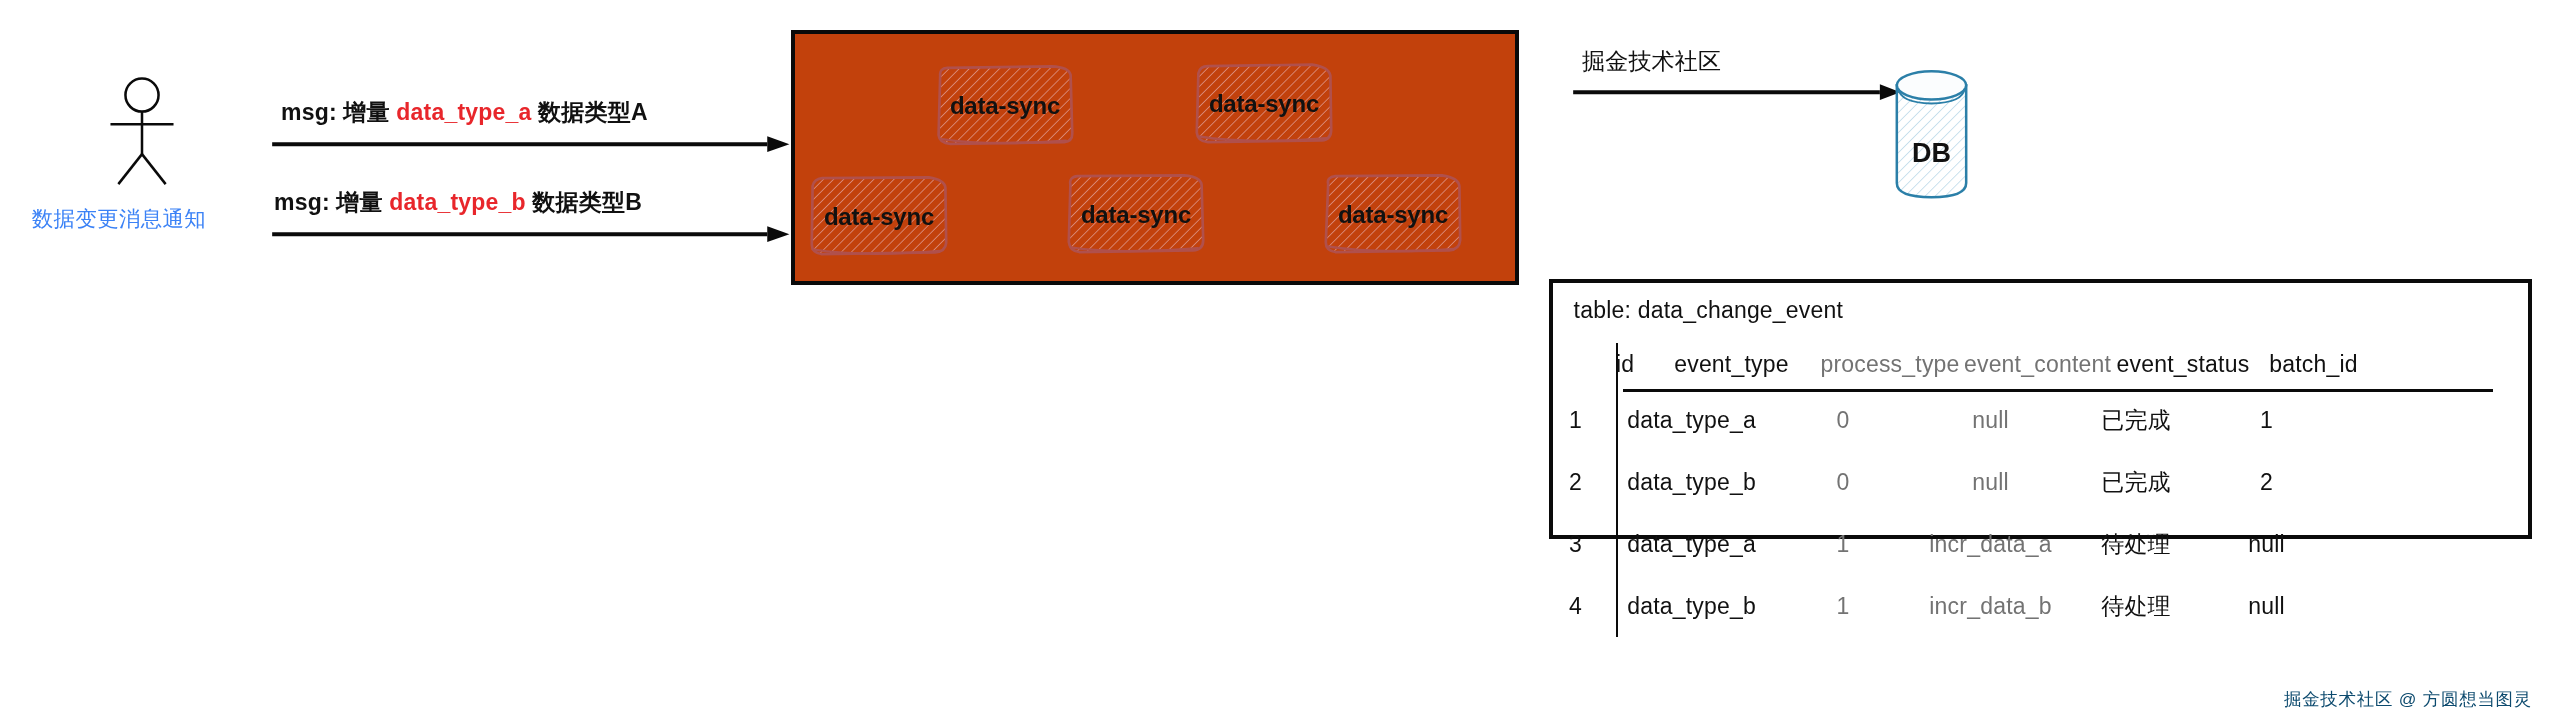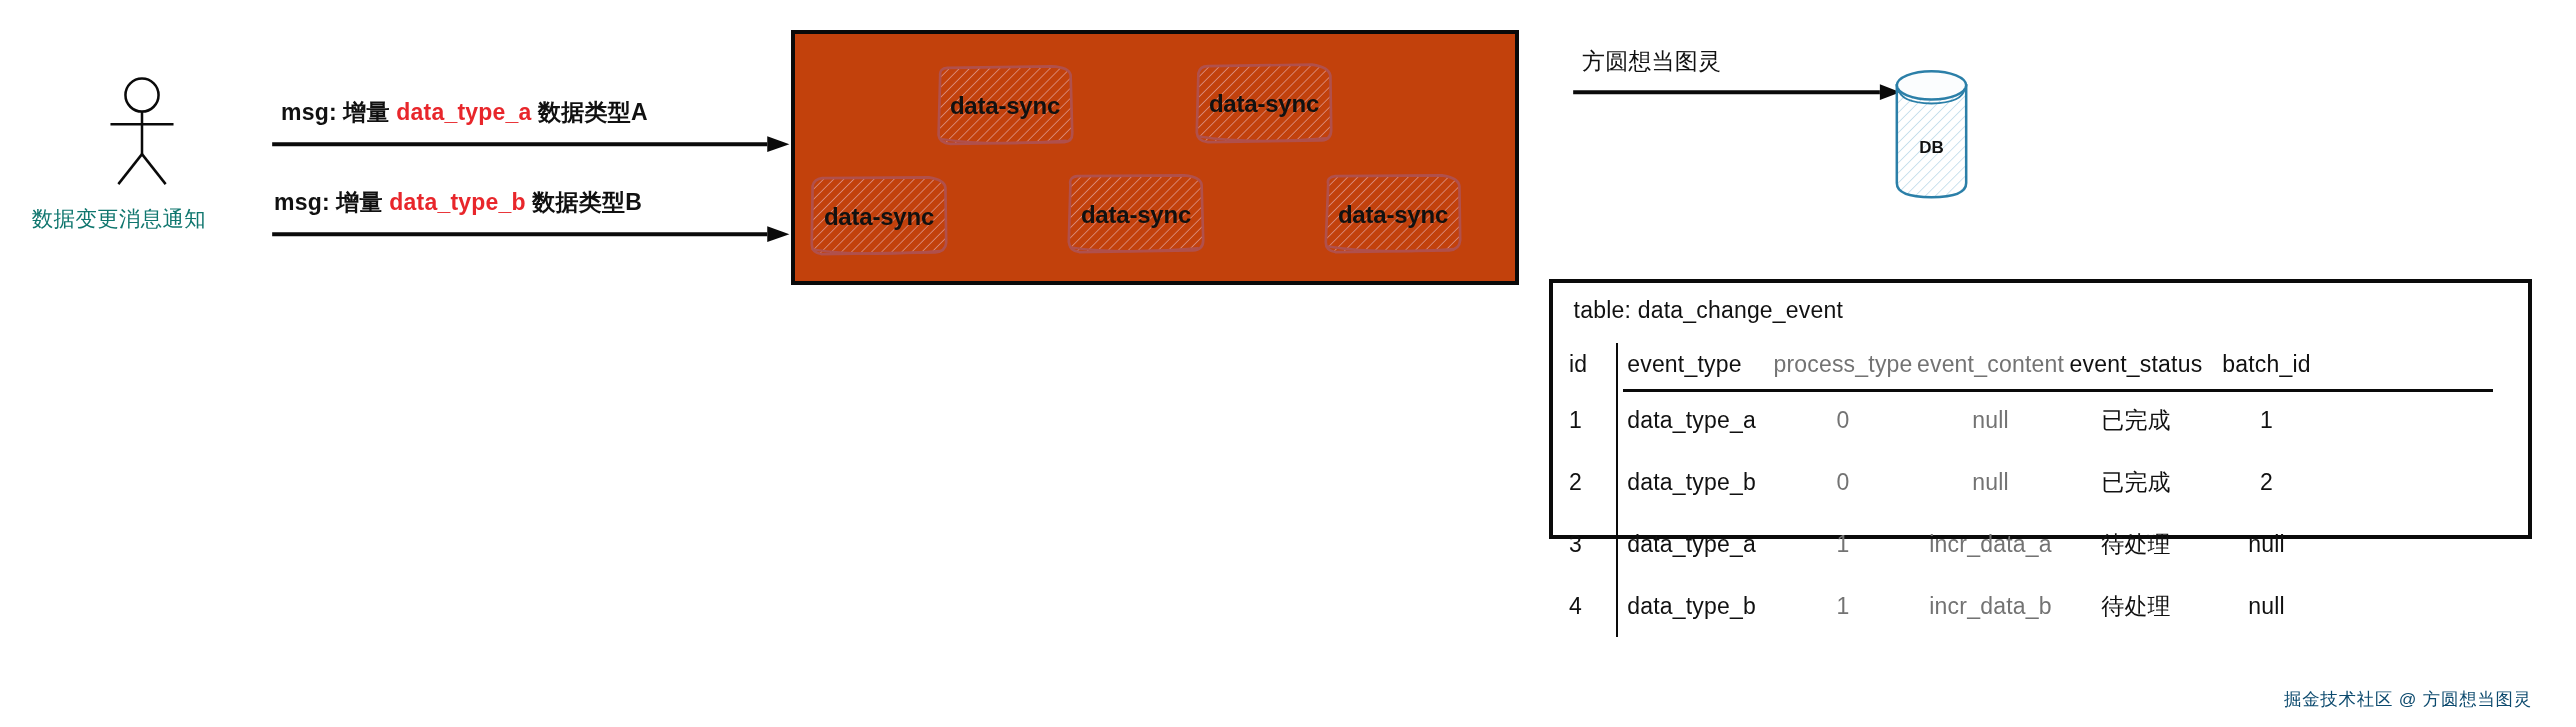--- a/index.html
+++ b/index.html
@@ -7,21 +7,21 @@
     width:2576px;height:728px;background:#ffffff;
     font-family:"Liberation Sans",sans-serif;
     position:relative;overflow:hidden;
   }
   .stage{position:absolute;left:0;top:0;width:2576px;height:728px;}
 
   
   .actor{position:absolute;left:75px;top:75px;width:134px;height:111px;}
   .actor-label{
     position:absolute;left:8px;top:204px;width:222px;text-align:center;
-    font-size:21.4px;color:#0f766e;letter-spacing:0.4px;white-space:nowrap;
+    font-size:21.4px;color:#3b82f6;letter-spacing:0.4px;white-space:nowrap;
   }
 
   
   .msg{position:absolute;white-space:nowrap;font-size:23px;color:#111;
        font-weight:600;letter-spacing:0.2px;}
   .msg .code{color:#e8262b;font-weight:700;}
   .msg.plain{font-weight:500;}
   .arrow-svg{position:absolute;}
 
   
@@ -34,36 +34,36 @@
     position:absolute;left:0;top:0;width:100%;height:100%;
     display:flex;align-items:center;justify-content:center;
     font-size:24px;font-weight:700;color:#111;letter-spacing:-0.2px;
     pointer-events:none;
   }
 
   
   .db{position:absolute;left:1892px;top:68px;width:79px;height:134px;}
   .db .db-text{
     position:absolute;left:0;top:70px;width:100%;text-align:center;
-    font-size:17px;font-weight:700;color:#111;
+    font-size:27px;font-weight:700;color:#111;
   }
 
   
   .table-panel{
     position:absolute;left:1549px;top:279px;width:983px;height:260px;
     border:4px solid #0a0a0a;background:#fff;box-sizing:border-box;
   }
   .table-title{
     position:absolute;left:20.6px;top:14.2px;font-size:23px;color:#111;
     white-space:nowrap;letter-spacing:0.2px;
   }
   .grid{position:absolute;left:0;top:57px;width:100%;}
   .row{display:grid;grid-template-columns:44px 157px 146px 149px 142px 119px;
        column-gap:0;align-items:center;padding-left:16px;height:62px;}
-  .row.head{height:49px;}
+  .row.head{height:49px;margin-left:47px;}
   .cell{font-size:23px;color:#111;white-space:nowrap;letter-spacing:0.2px;}
   .cell.red{color:#737373;}
   .cell.c-id{text-align:left;}
   .cell.c-type{text-align:left;padding-left:14.2px;}
   .cell.c-proc{text-align:center;}
   .cell.c-content{text-align:center;}
   .cell.c-status{text-align:center;}
   .cell.c-batch{text-align:center;}
   .vsep{position:absolute;left:63px;top:60px;width:2.4px;height:294px;background:#0a0a0a;}
   .hsep{position:absolute;left:70px;top:106px;width:870px;height:3.2px;background:#0a0a0a;}
@@ -150,21 +150,21 @@
 
     <div class="sync-node" style="left:526px;top:139px;width:144px;height:83px;">
       <svg width="144" height="83" viewBox="0 0 182 105">
         <path d="M9,14 Q7,5 18,4 L153,3 Q174,6 175,17 L176,85 Q175,97 162,98 L18,100 Q6,98 6,88 Z" fill="url(#hatch)" stroke="#b0504c" stroke-width="3.4" stroke-linejoin="round"></path>
         <path d="M9,93 Q71,103 169,96" fill="none" stroke="#b0504c" stroke-width="3" stroke-linecap="round"></path>
       </svg>
       <span class="label">data-sync</span>
     </div>
   </div>
 
-  <div class="msg plain" style="left:1582px;top:46px;font-weight:500;">方圆想当图灵</div>
+  <div class="msg plain" style="left:1582px;top:46px;font-weight:500;">掘金技术社区</div>
   <svg class="arrow-svg" style="left:1570px;top:81px;" width="332" height="24" viewBox="0 0 420 30">
     <line x1="4" y1="14" x2="392" y2="14" stroke="#0a0a0a" stroke-width="5"></line>
     <polygon points="392,4 418,14 392,24" fill="#0a0a0a"></polygon>
   </svg>
 
   <div class="db">
     <svg width="79" height="134" viewBox="0 0 100 170">
       <defs>
         <pattern id="hatchblue" width="9" height="9" patternTransform="rotate(45)" patternUnits="userSpaceOnUse">
           <line x1="0" y1="0" x2="0" y2="9" stroke="#a9cfe2" stroke-width="1.5"></line>

